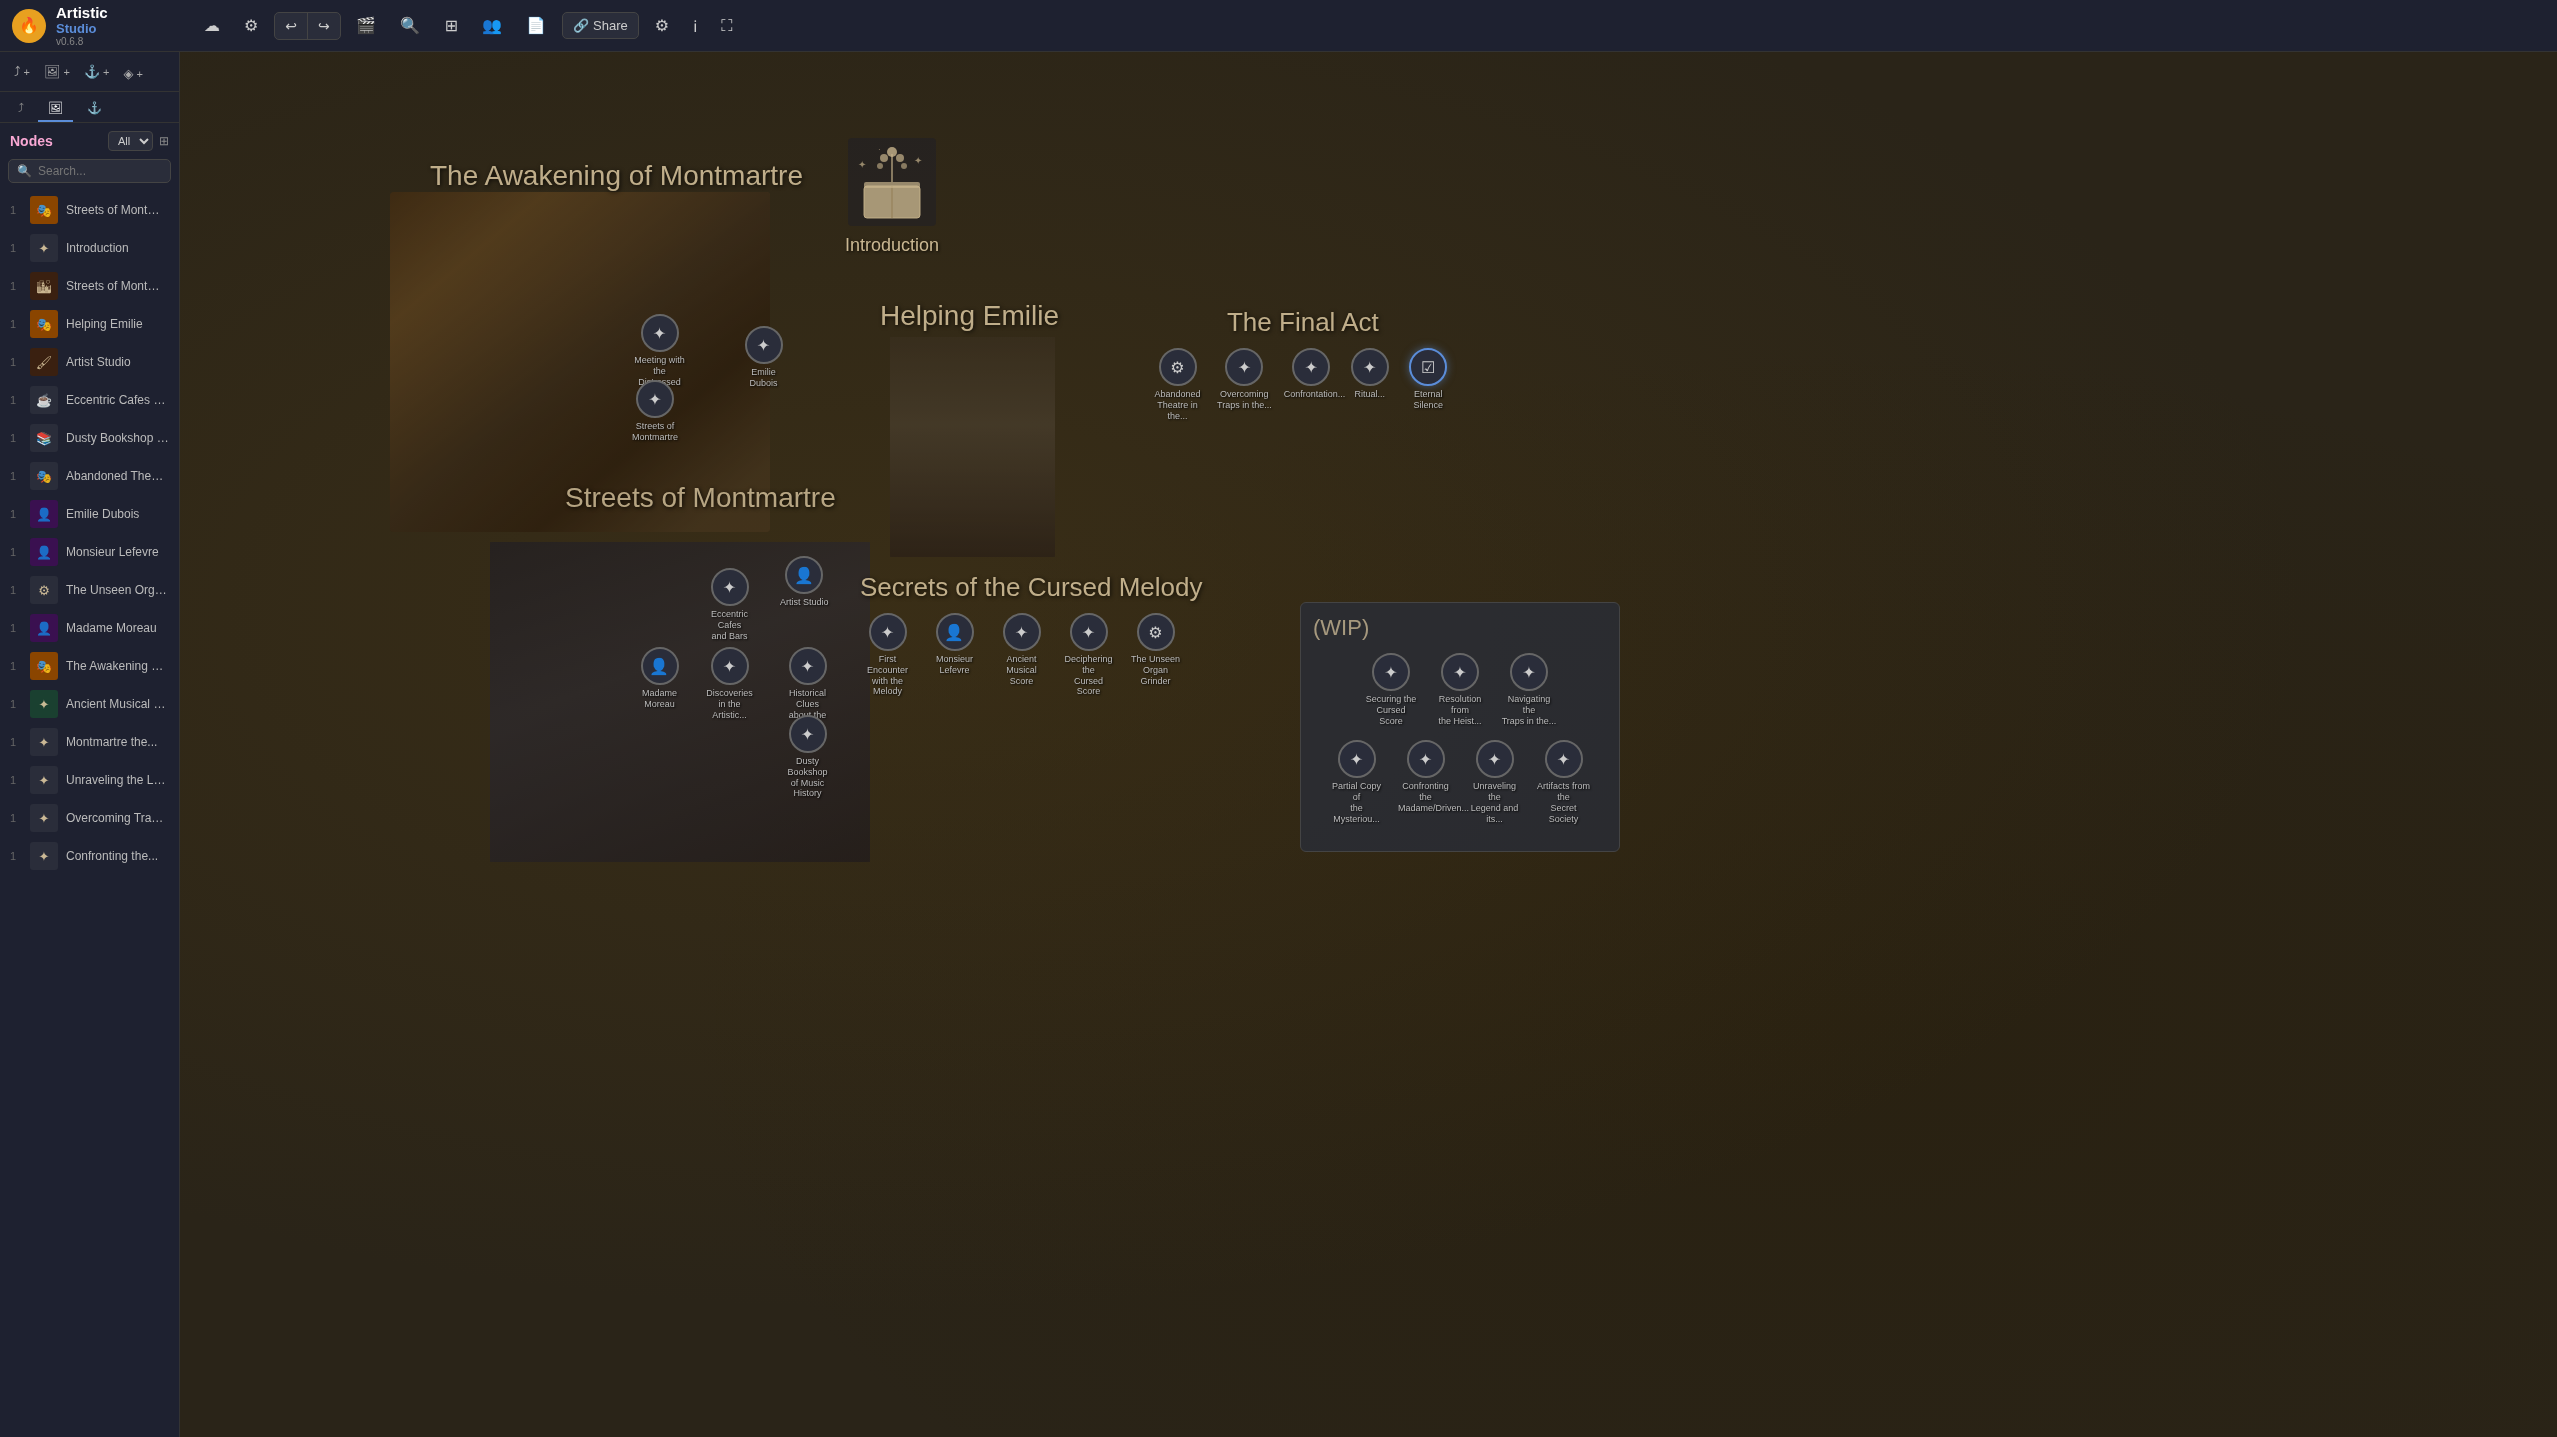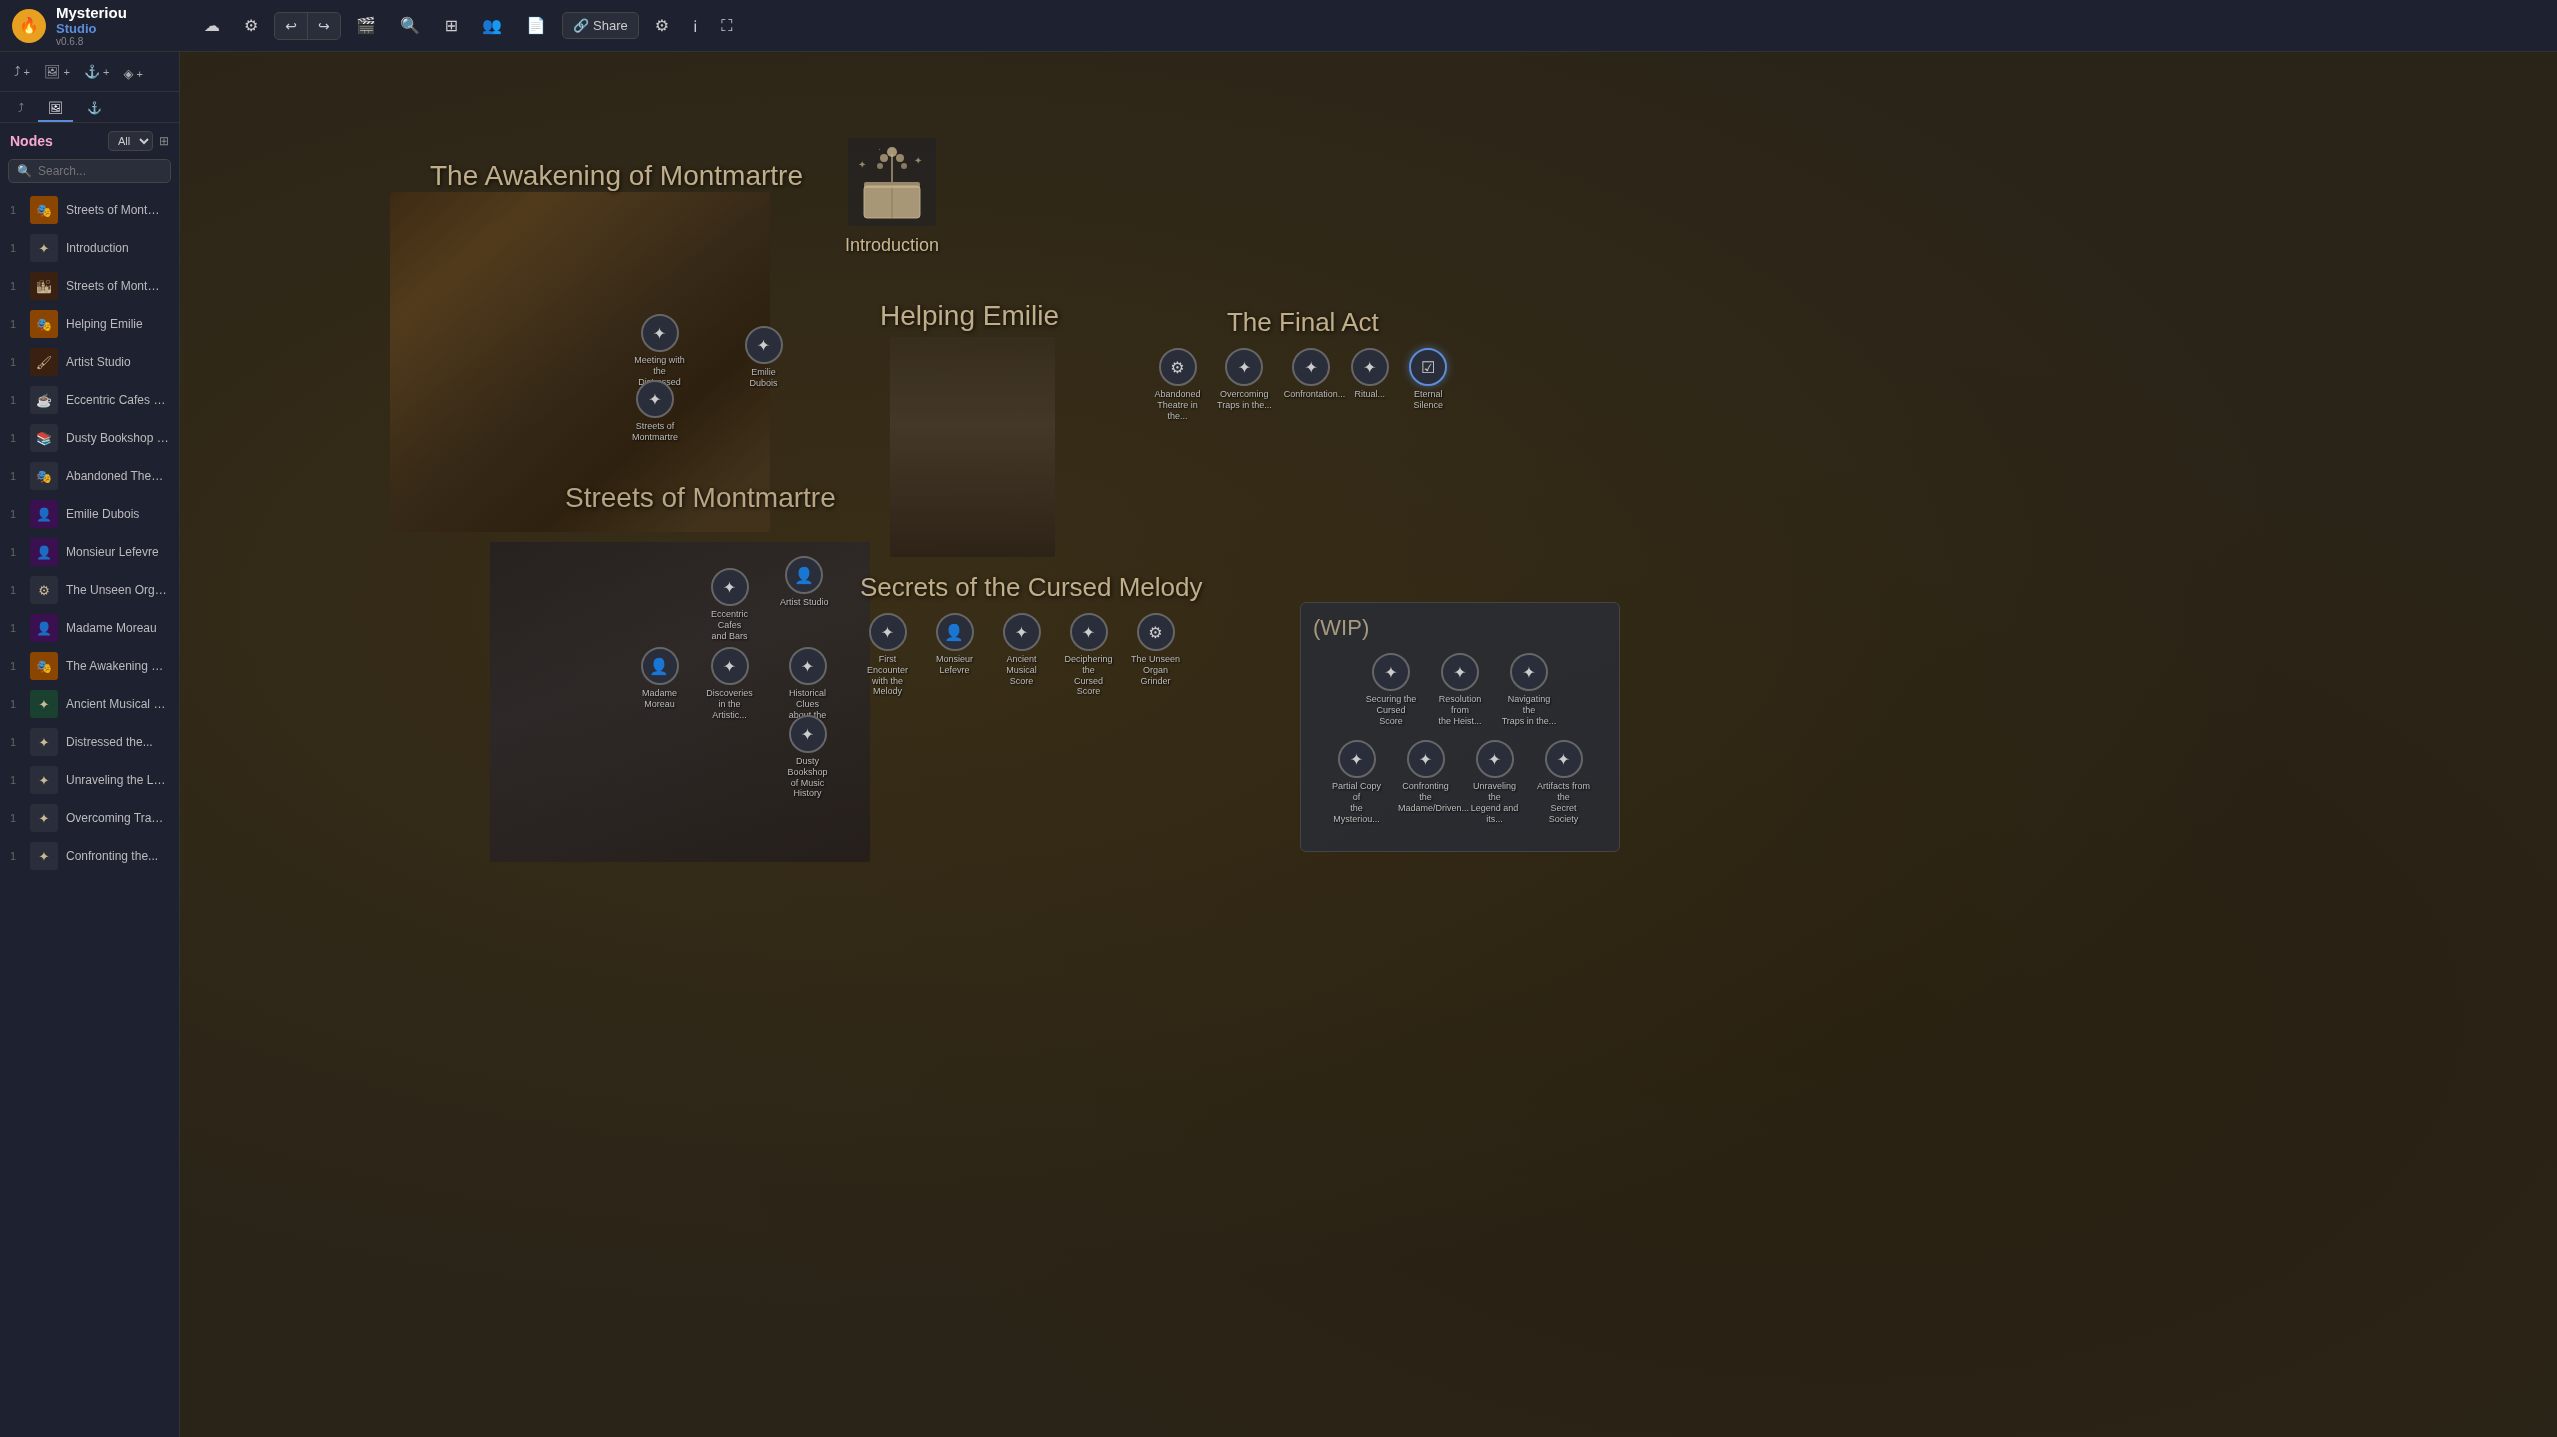--- a/index.html
+++ b/index.html
@@ -454,21 +454,21 @@
       text-shadow: 1px 1px 4px rgba(0,0,0,0.8);
     }
   </style>
 </head>
 <body>
 
 <div class="top-bar">
   <div class="logo-area">
     <div class="logo-icon">🔥</div>
     <div class="logo-text">
-      <span class="logo-name">Mysteriou</span>
+      <span class="logo-name">Artistic</span>
       <span class="logo-name" style="font-size:13px;color:#5b8dd9;">Studio</span>
       <span class="logo-version">v0.6.8</span>
     </div>
   </div>
   <div class="top-bar-right">
     <button class="tb-btn-icon">☁</button>
     <button class="tb-btn-icon">⚙</button>
     <div class="tb-undo-redo">
       <button>↩</button>
       <button>↪</button>
@@ -610,21 +610,21 @@
       <div class="sidebar-item-icon" style="background:#1a4030">
         <span style="font-size:13px;color:rgba(220,200,160,0.9)">✦</span>
       </div>
       <span class="sidebar-item-label">Ancient Musical Score</span>
     </div>
         <div class="sidebar-item">
       <span class="sidebar-item-num">1</span>
       <div class="sidebar-item-icon" style="background:#2a2d3a">
         <span style="font-size:13px;color:rgba(220,200,160,0.9)">✦</span>
       </div>
-      <span class="sidebar-item-label">Distressed the...</span>
+      <span class="sidebar-item-label">Montmartre the...</span>
     </div>
         <div class="sidebar-item">
       <span class="sidebar-item-num">1</span>
       <div class="sidebar-item-icon" style="background:#2a2d3a">
         <span style="font-size:13px;color:rgba(220,200,160,0.9)">✦</span>
       </div>
       <span class="sidebar-item-label">Unraveling the Lege...</span>
     </div>
         <div class="sidebar-item">
       <span class="sidebar-item-num">1</span>

